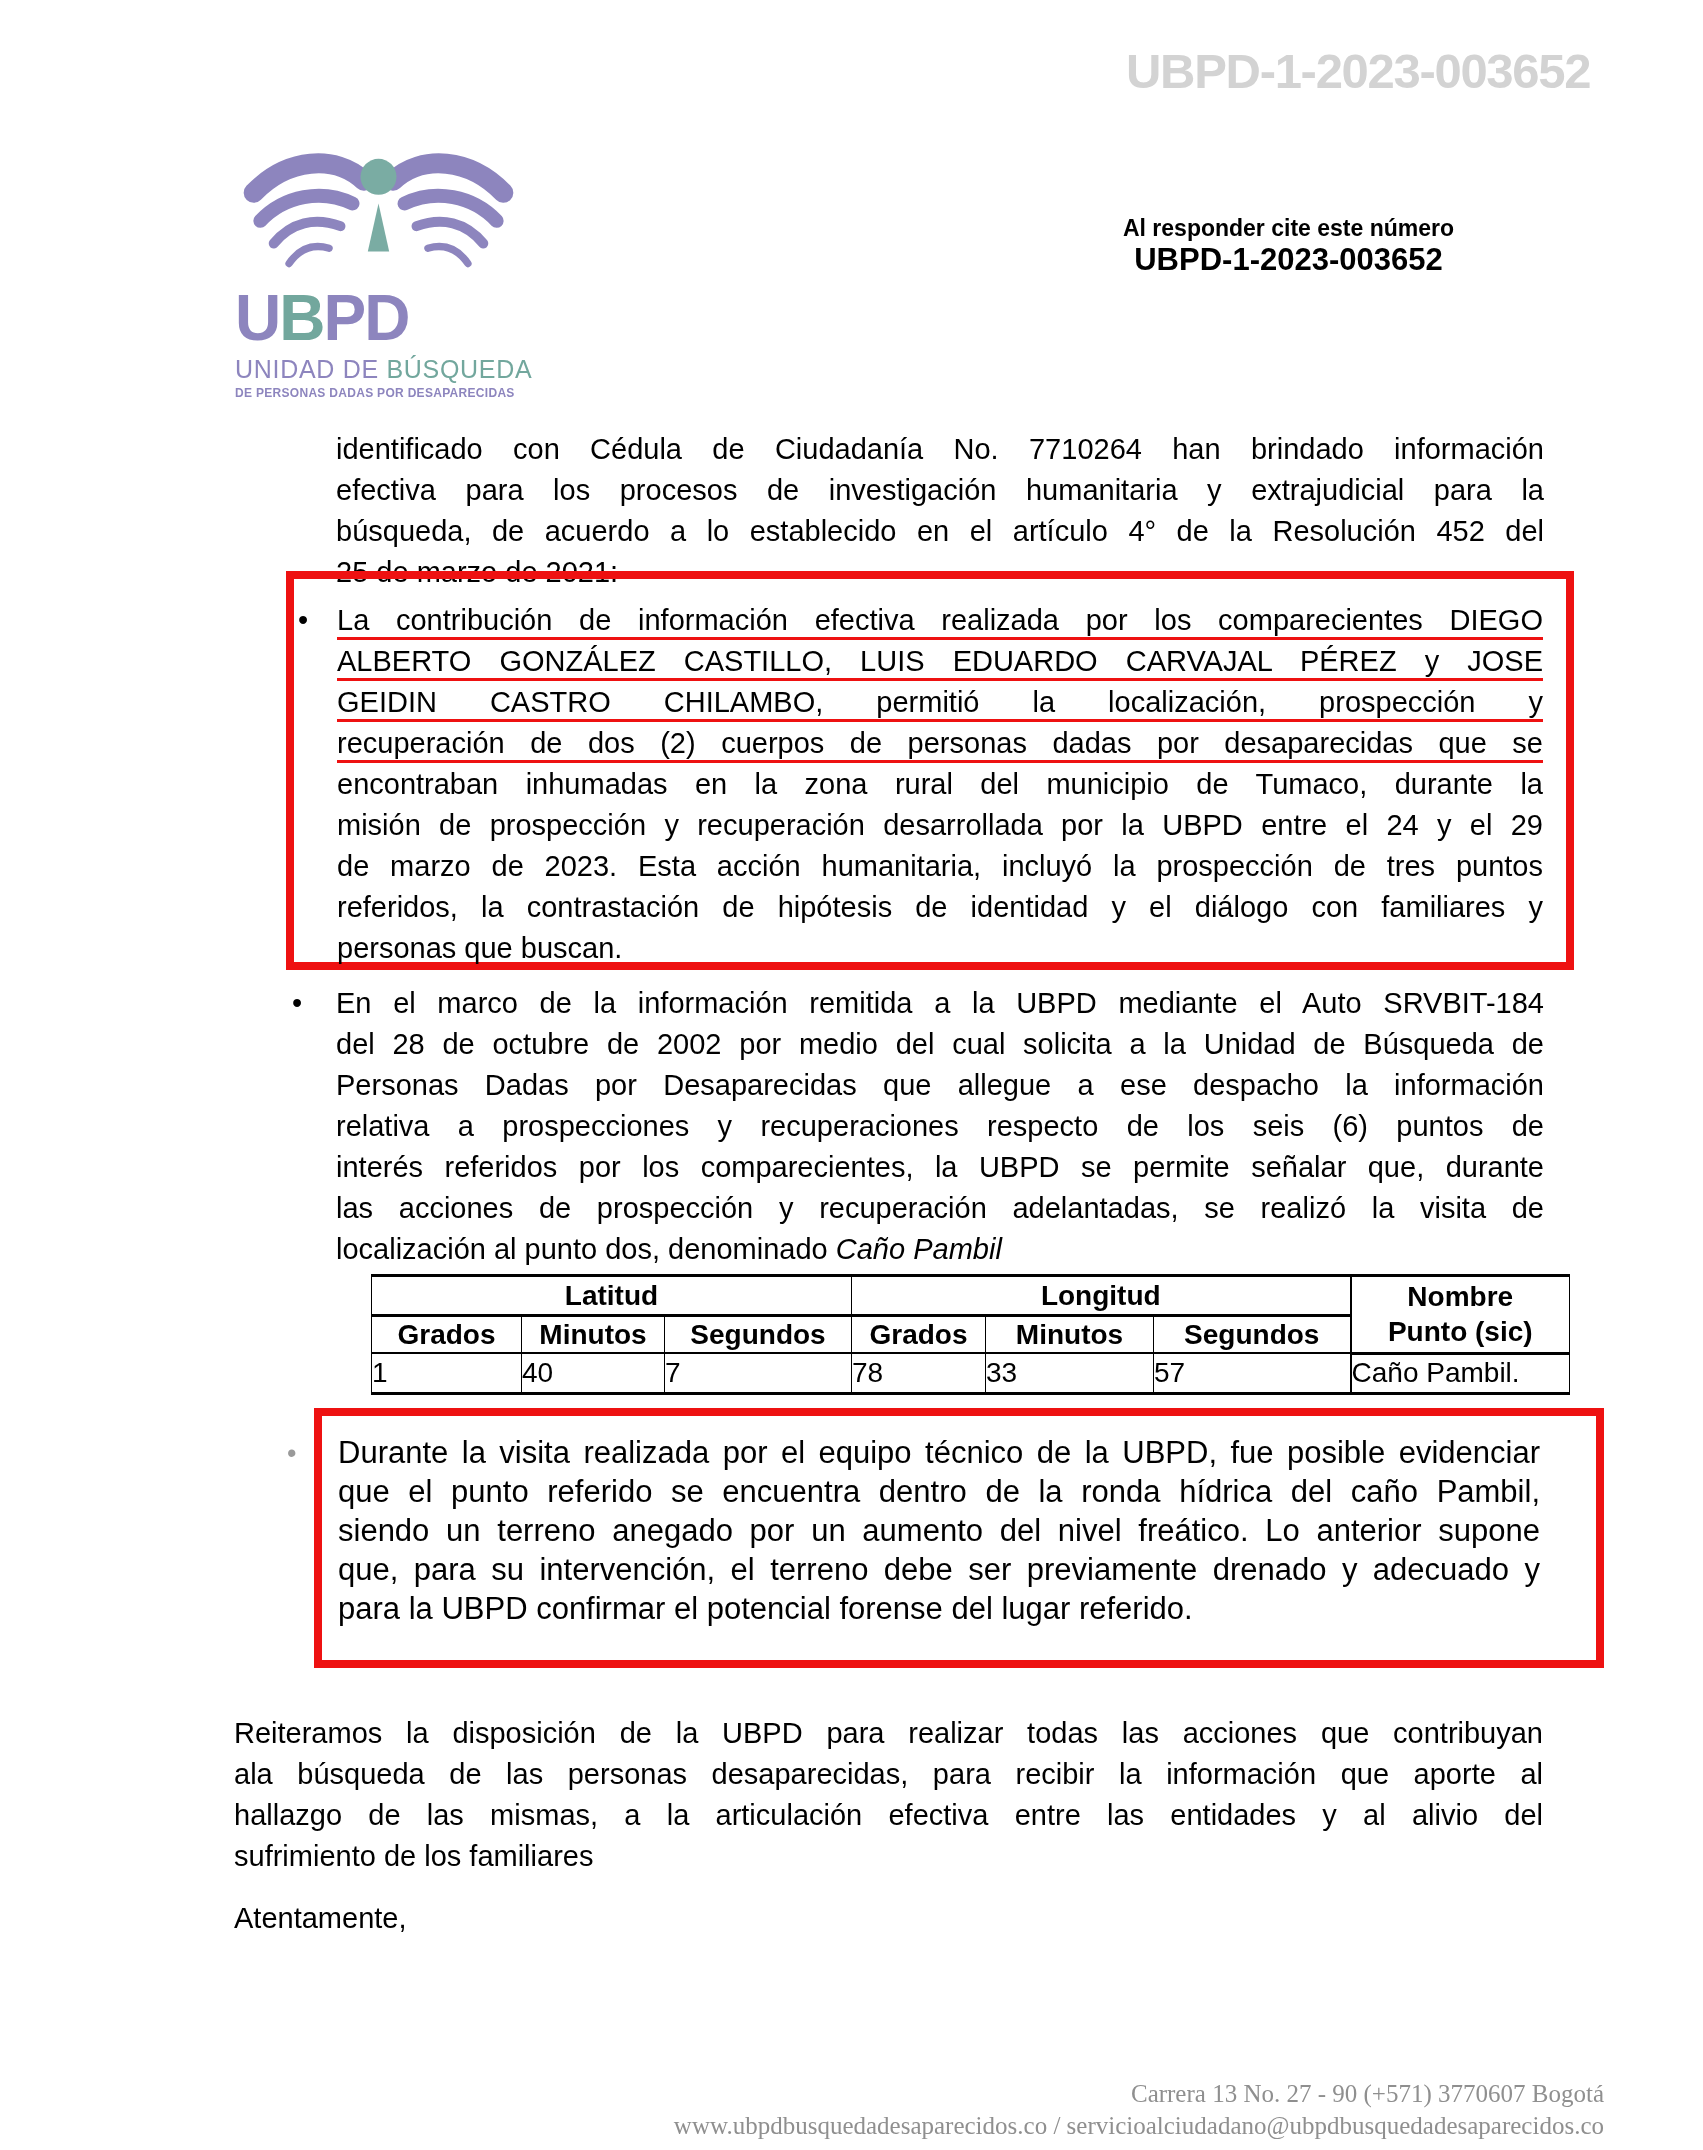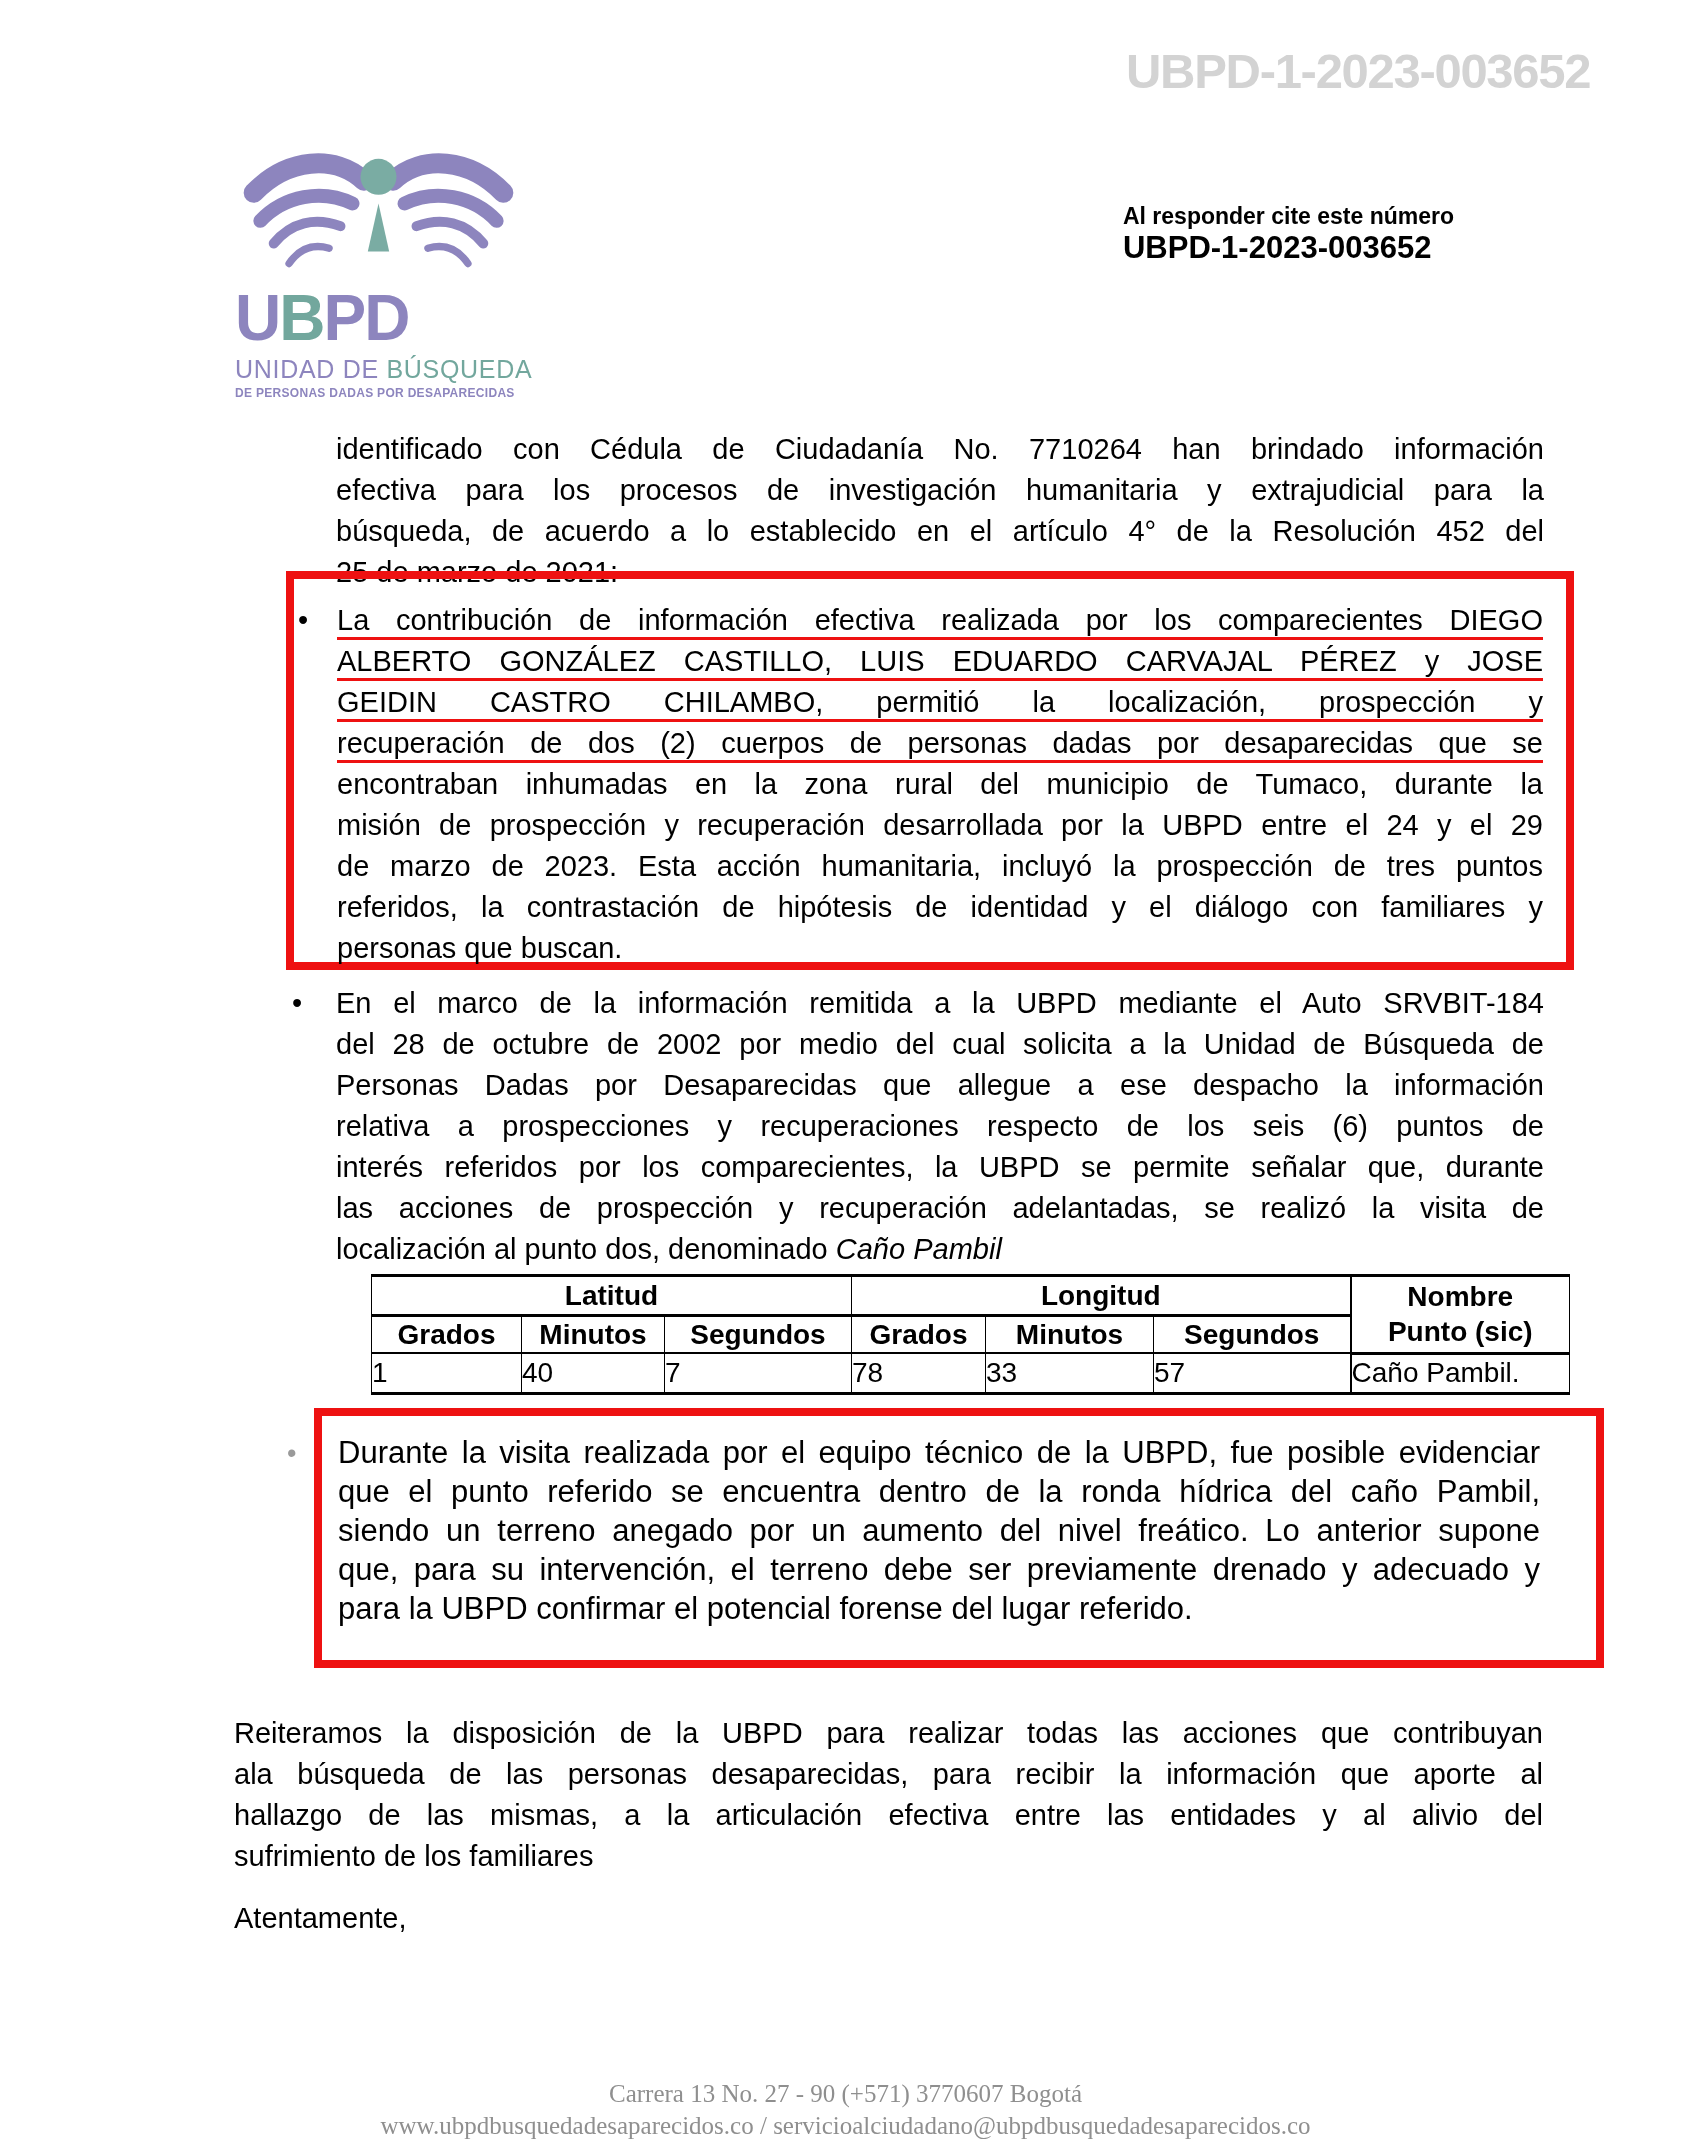--- a/index.html
+++ b/index.html
@@ -9,21 +9,21 @@
     overflow:hidden;
     margin-top:40px;
   }
 
   
   .watermark {
     position:absolute; top:2.7px; left:1126px;
     font-size:49px; font-weight:bold; color:#d3d3d3; letter-spacing:-1.3px;
     white-space:nowrap;
   }
-  .reply-block { position:absolute; top:163px; right:150px; text-align:left; }
+  .reply-block { position:absolute; top:175px; right:150px; text-align:center; }
   .reply-label  { font-size:23px; font-weight:bold; line-height:27px; }
   .reply-number { font-size:31px; font-weight:bold; line-height:36px; }
 
   .logo { position:absolute; left:235px; top:110px; width:287px; text-align:left; }
   .logo svg { display:block; margin:0 auto; }
   .logo-acronym { font-size:64px; font-weight:bold; letter-spacing:-2px; line-height:1; margin-top:1.3px; }
   .lg-purple { color:#8d85be; }
   .lg-teal   { color:#72a79d; }
   .logo-name { font-size:25px; letter-spacing:0.7px; line-height:1.2; margin-top:4px; white-space:nowrap; }
   .logo-sub  { font-size:12px; font-weight:bold; letter-spacing:0.3px; color:#8d85be; margin-top:1.3px; white-space:nowrap; }
@@ -66,21 +66,21 @@
   .coord-table .r1 th { border-top:3.3px solid #000; border-bottom:3.3px solid #000; height:37px; }
   .coord-table .r2 th { border-bottom:2.7px solid #000; height:35px; }
   .coord-table .r3 td { border-bottom:3.3px solid #000; height:37px; }
   .coord-table th.namecell {
     border-top:3.3px solid #000; border-bottom:3.3px solid #000; border-left:2.7px solid #000;
     line-height:1.25;
   }
 
   
   .footer {
-    position:absolute; left:87px; right:0; top:2038px; text-align:center;
+    position:absolute; left:87px; right:0; top:2038px; text-align:right;
     font-family:"Liberation Serif","DejaVu Serif",serif; color:#8f8f8f;
     font-size:25px; line-height:32px;
   }
   .doc-code {
     position:absolute; right:134px; top:2105px; text-align:right;
     font-family:"Liberation Serif","DejaVu Serif",serif; color:#8f8f8f; font-size:25.4px;
   }
 </style>
 </head>
 <body>

